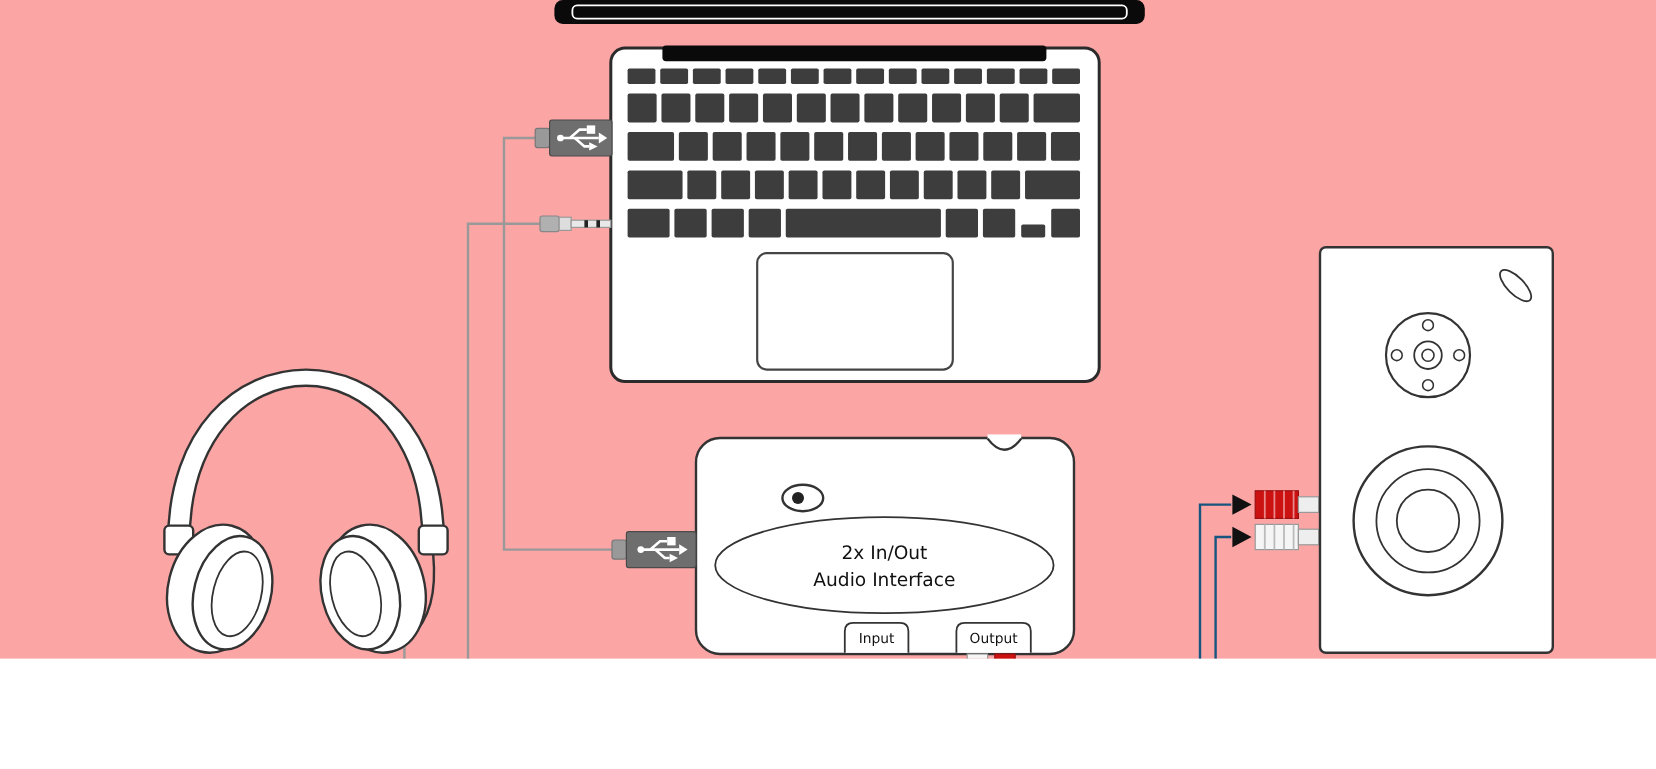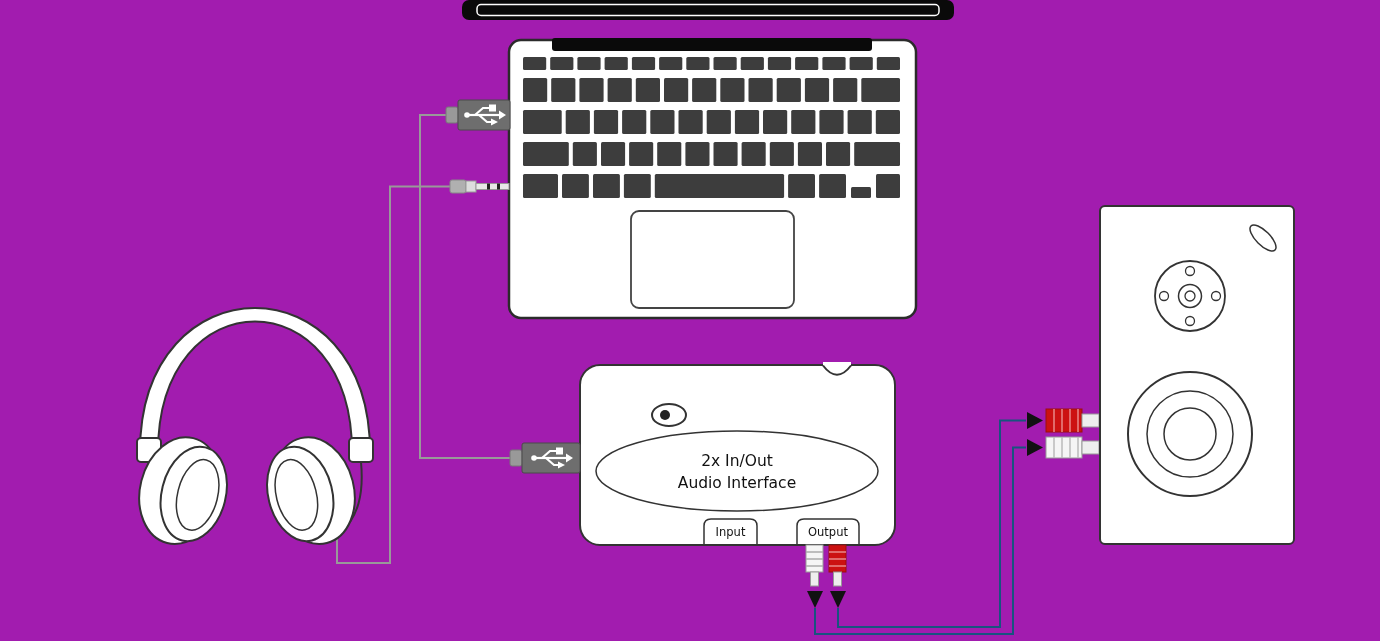--- a/index.html
+++ b/index.html
@@ -1,20 +1,20 @@
 <!DOCTYPE html>
 <html><head>
 <meta charset="utf-8">
 <style>
   html,body { margin:0; padding:0; background:#ffffff; }
   .canvas {
     position: relative;
     width: 1380px;
-    height: 641px;
-    background: #a21caf;
+    height: 549px;
+    background: #fca5a5;
     overflow: hidden;
     font-family: "DejaVu Sans", sans-serif;
   }
   svg text {
     font-family: "DejaVu Sans", "Liberation Sans", sans-serif;
     fill: #111111;
   }
   .label-big { font-size: 15.5px; }
   .label-tab { font-size: 11.5px; }
 </style>

